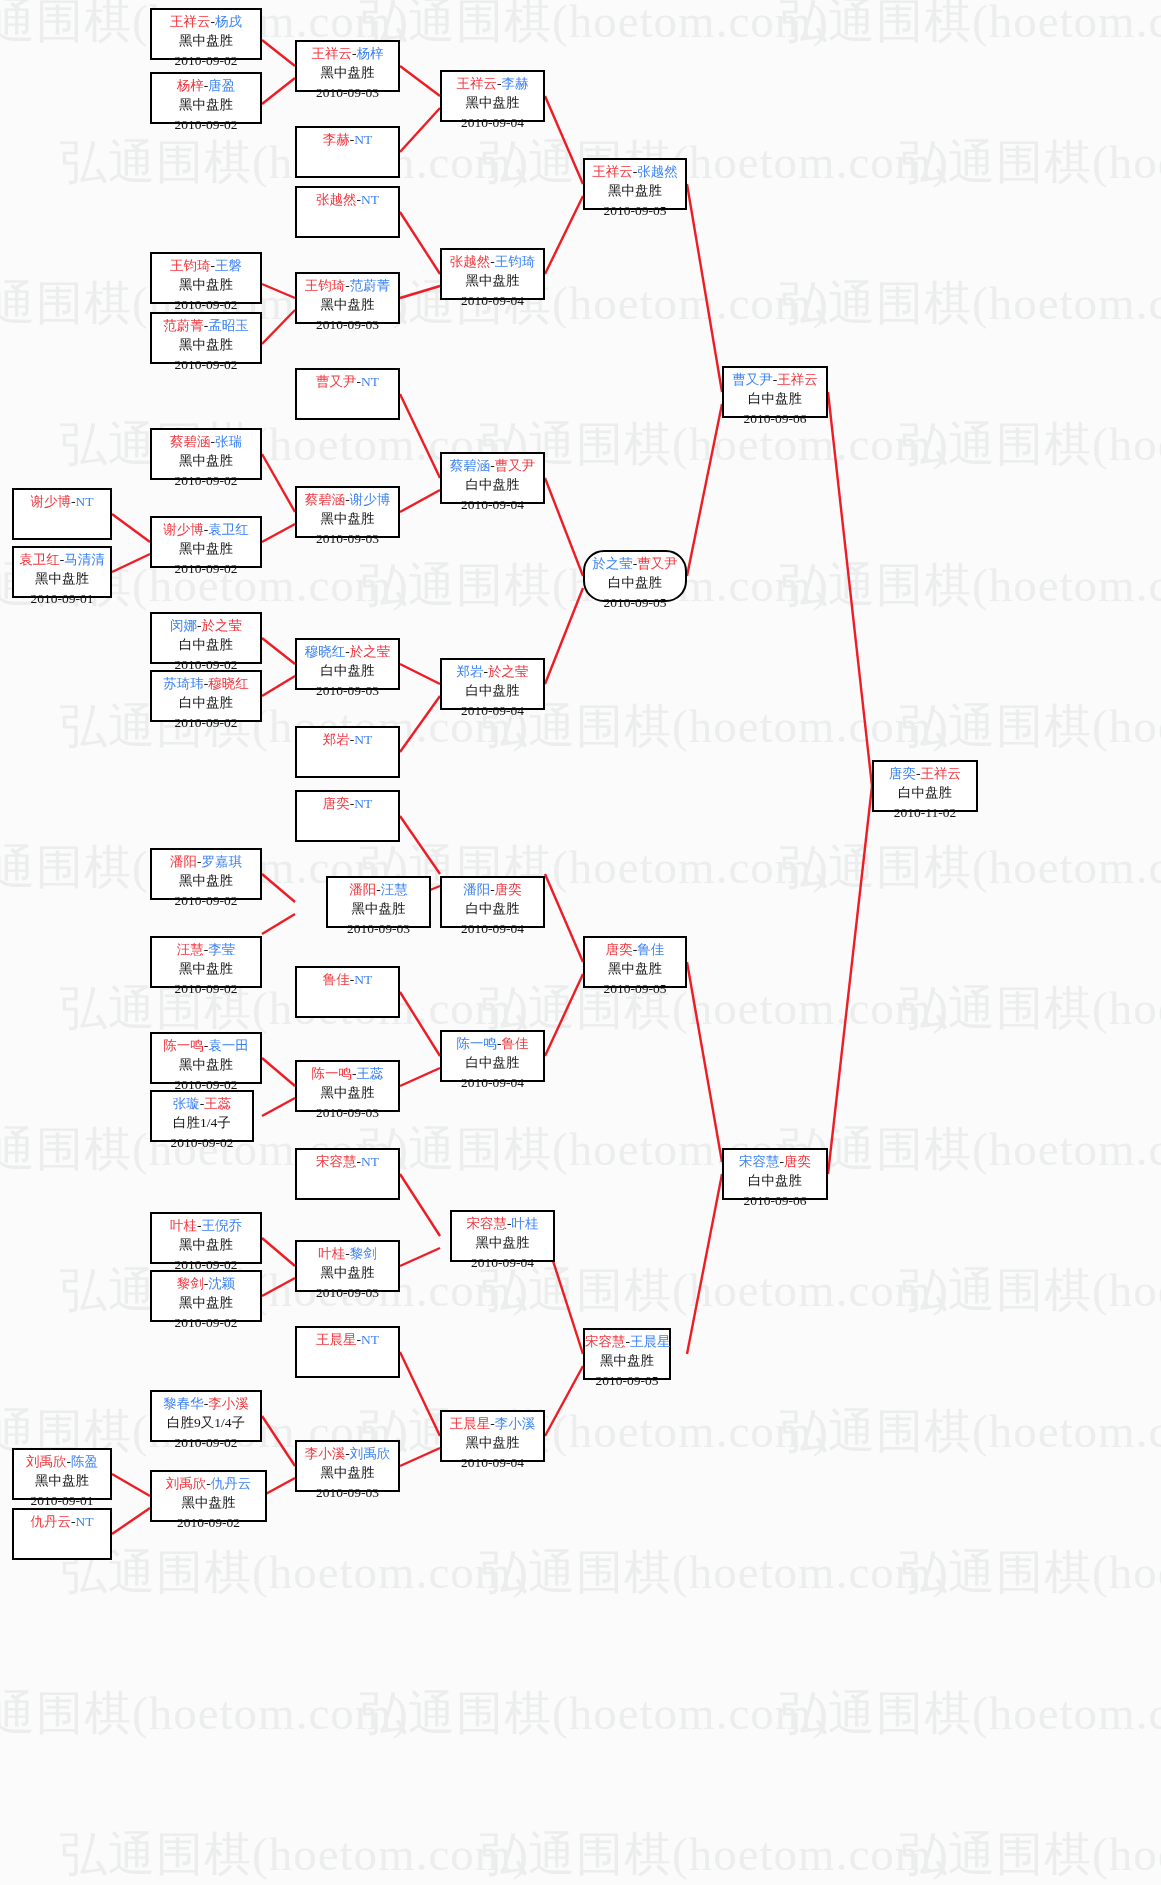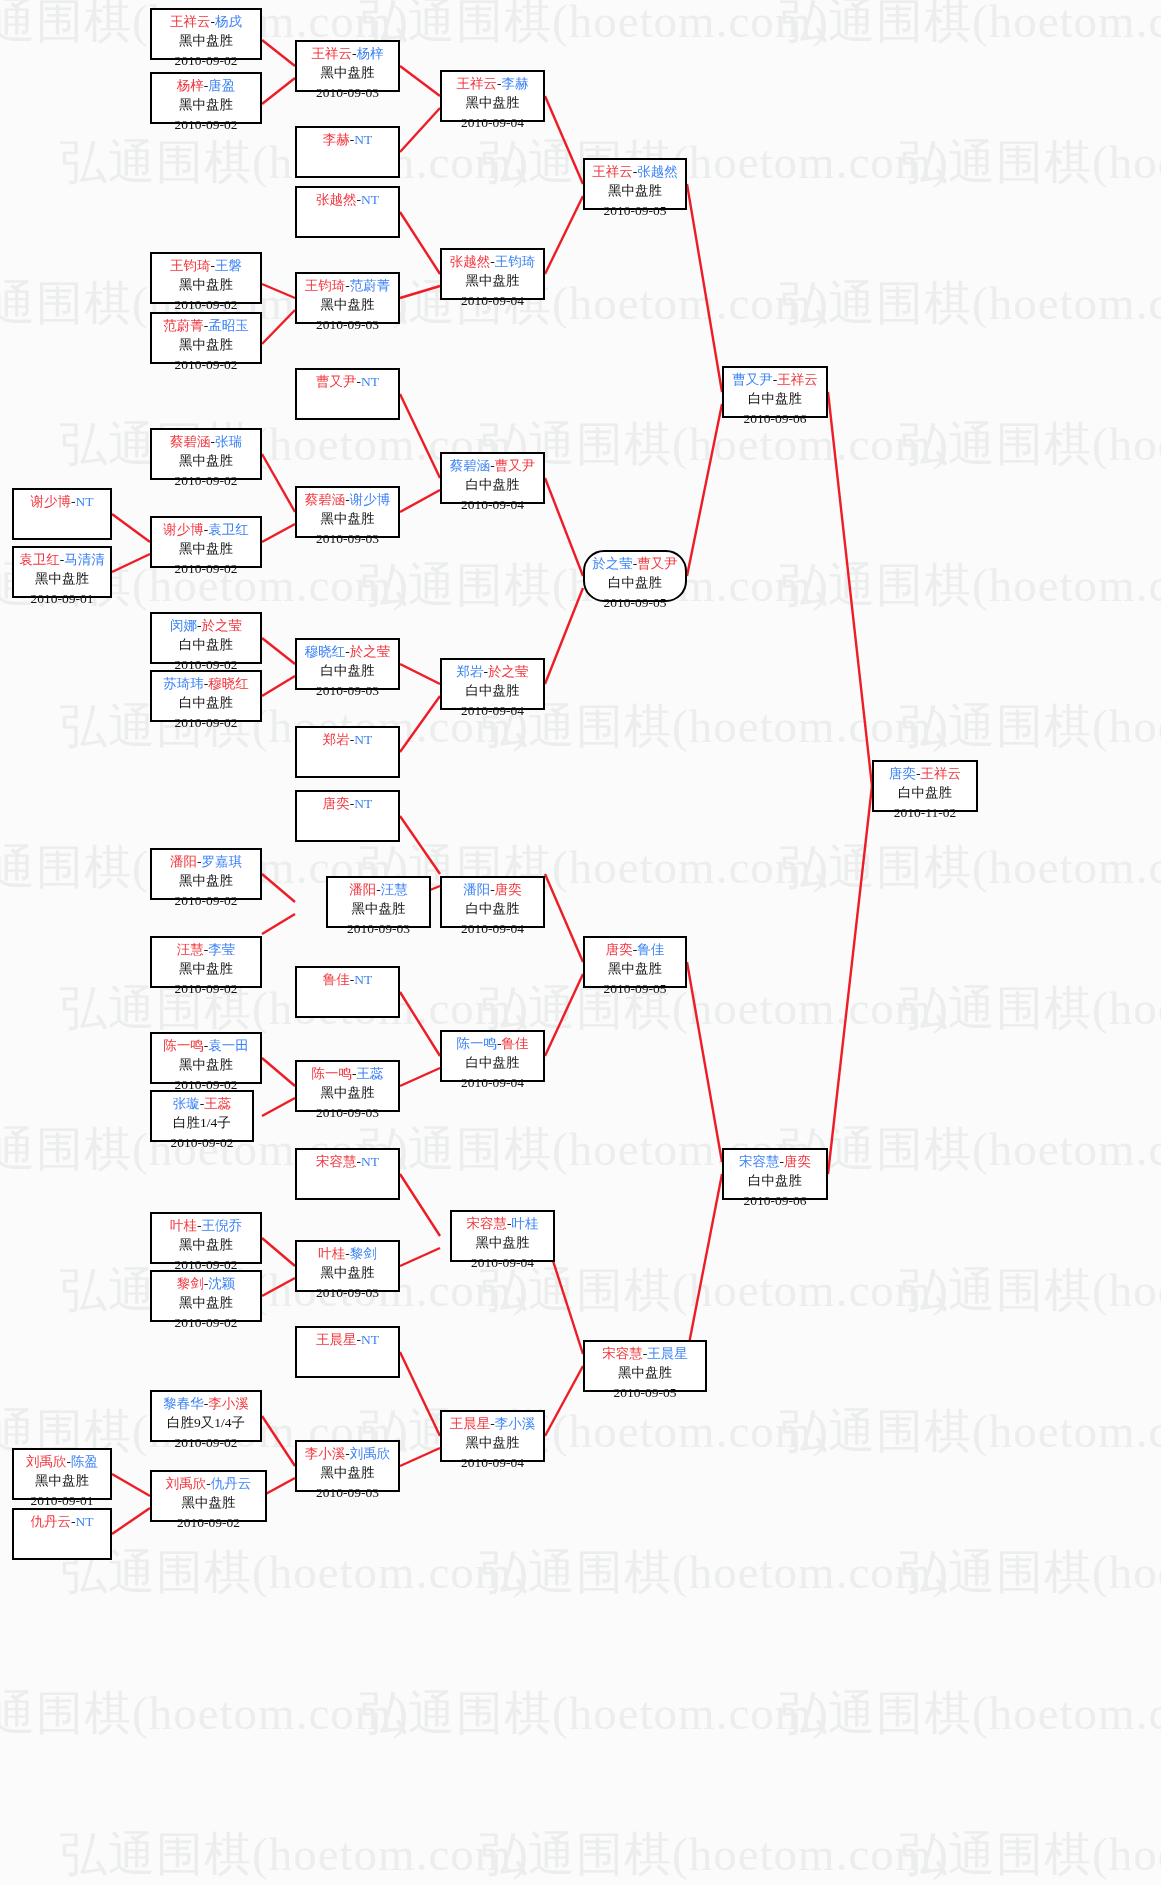--- a/index.html
+++ b/index.html
@@ -333,21 +333,21 @@
       <div class="box" style="left: 295px; top: 1440px; width: 105px; height: 52px;">
         <span class="ln"><span class="w">李小溪</span><span class="dash">-</span><span class="nm">刘禹欣</span></span>
         <span class="ln">黑中盘胜</span>
         <span class="ln">2010-09-03</span>
       </div>
       <div class="box" style="left: 440px; top: 1410px; width: 105px; height: 52px;">
         <span class="ln"><span class="w">王晨星</span><span class="dash">-</span><span class="nm">李小溪</span></span>
         <span class="ln">黑中盘胜</span>
         <span class="ln">2010-09-04</span>
       </div>
-      <div class="box" style="left: 583px; top: 1328px; width: 124px; height: 52px; margin-top: 12px;">
+      <div class="box" style="left: 583px; top: 1328px; width: 88px; height: 52px;">
         <span class="ln"><span class="w">宋容慧</span><span class="dash">-</span><span class="nm">王晨星</span></span>
         <span class="ln">黑中盘胜</span>
         <span class="ln">2010-09-05</span>
       </div>
       <div class="box" style="left: 722px; top: 1148px; width: 106px; height: 52px;">
         <span class="ln"><span class="nm">宋容慧</span><span class="dash">-</span><span class="w">唐奕</span></span>
         <span class="ln">白中盘胜</span>
         <span class="ln">2010-09-06</span>
       </div>
       <div class="box" style="left: 872px; top: 760px; width: 106px; height: 52px;">

